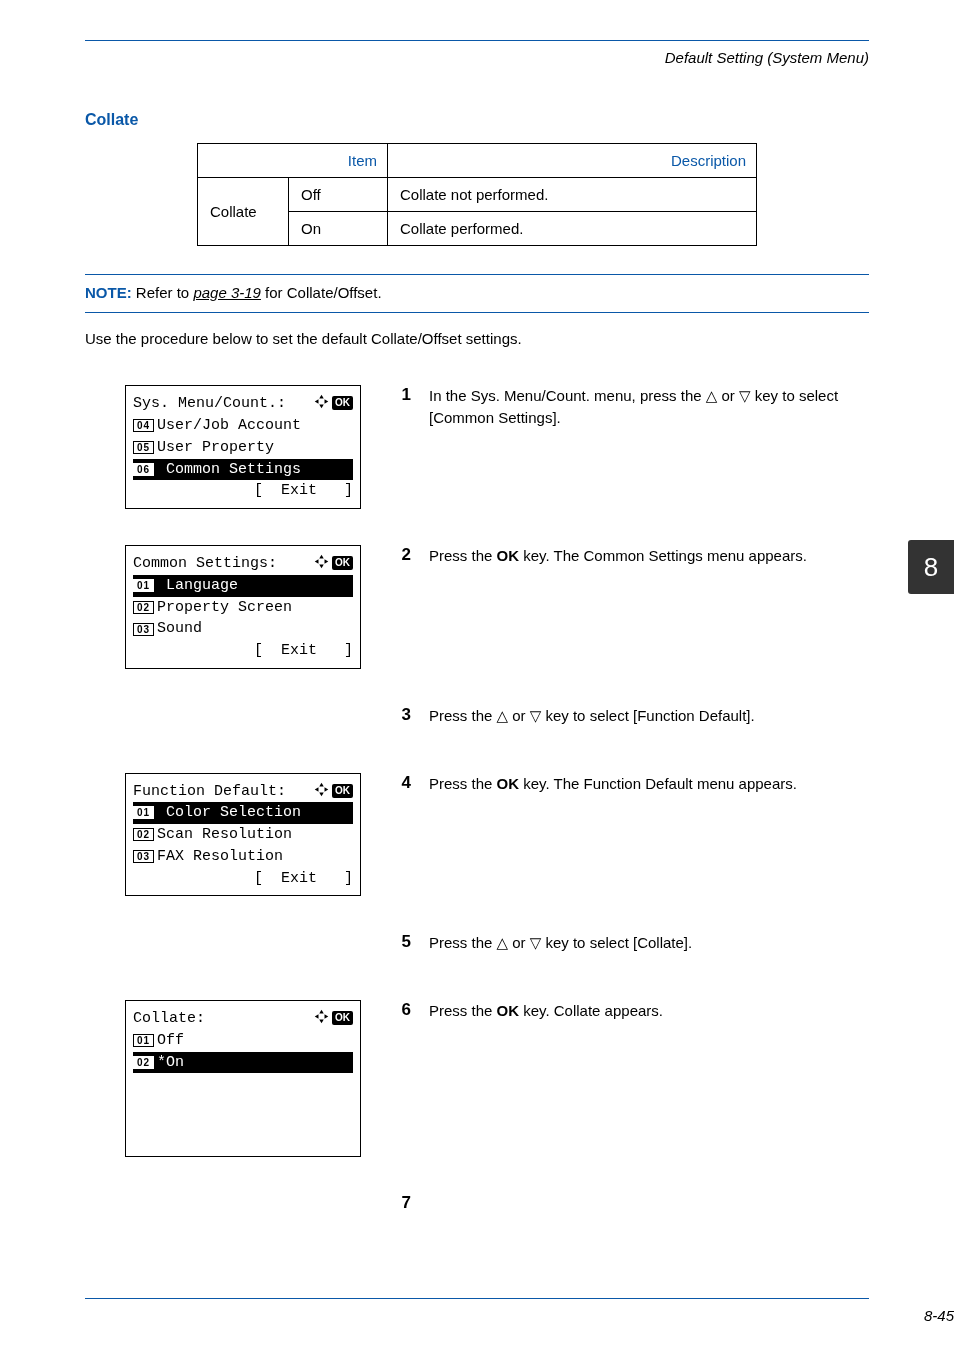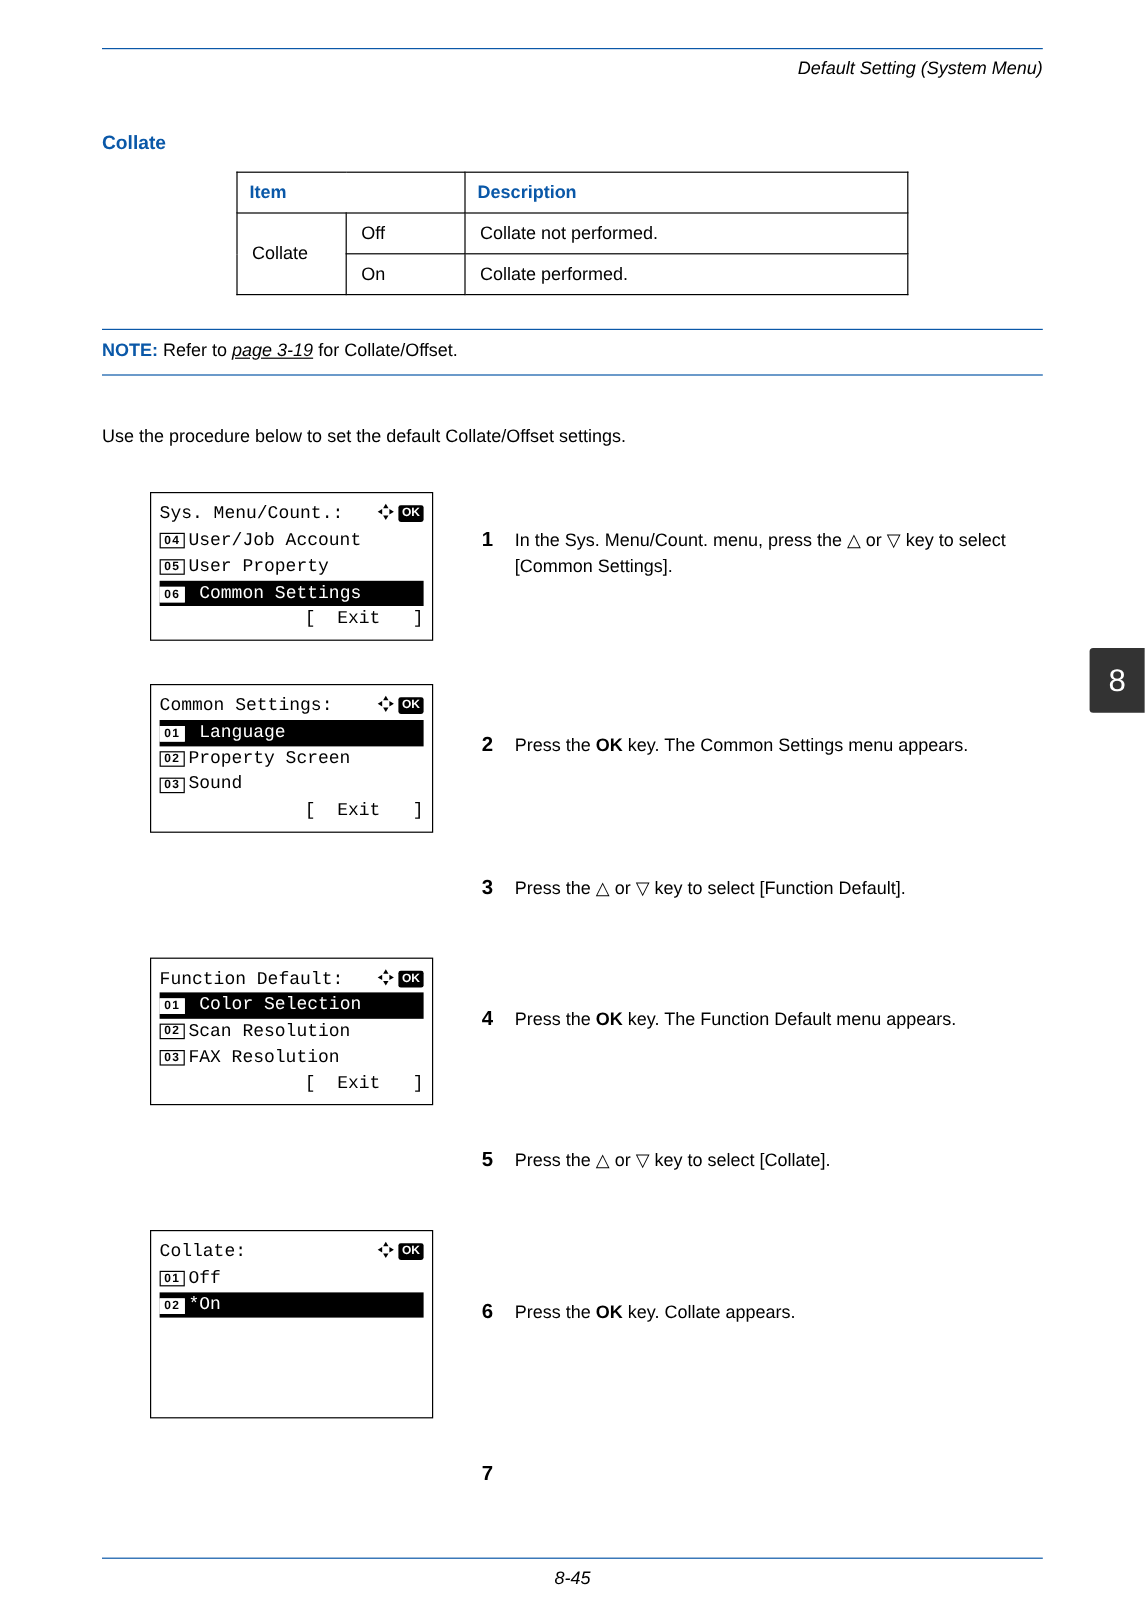--- a/index.html
+++ b/index.html
@@ -42,47 +42,47 @@
   
   .tbl {
     border-collapse: collapse;
     margin: 0 auto 28px auto;
     width: 560px;
   }
   .tbl th {
     border: 1px solid #000;
     background: #fff;
     color: #0a58a8;
-    font-weight: bold;
+    font-weight: normal;
     font-size: 15px;
     padding: 8px 10px;
-    text-align: left;
+    text-align: right;
   }
   .tbl td {
     border: 1px solid #000;
     font-size: 15px;
     padding: 8px 12px;
     text-align: left;
   }
   .tbl td.first { width: 66px; }
   .tbl td.second { width: 74px; }
   
   .note-wrap {
     border-top: 1.5px solid #0a58a8;
     border-bottom: 1.5px solid #0a58a8;
     padding: 9px 0 11px 0;
-    margin-bottom: 41px;
+    margin-bottom: 16px;
     font-size: 15px;
   }
   .note-wrap .label { color: #0a58a8; font-weight: bold; }
   .note-wrap .ref { font-style: italic; text-decoration: underline; }
   
   .row {
     display: flex;
-    align-items: center;
+    align-items: flex-start;
     margin-bottom: 30px;
     gap: 20px;
     margin-top: 36px;
   }
   .leftcol { width: 288px; flex: 0 0 288px; }
   .rightcol { flex: 1; }
   .spacer-left { width: 288px; flex: 0 0 288px; }
   .step {
     display: flex;
     gap: 18px;
@@ -158,21 +158,21 @@
     align-items:center;
     justify-content:center;
     border-radius: 3px 0 0 3px;
   }
   
   .footer {
     position:absolute;
     bottom: 26px;
     left:0;
     width:954px;
-    text-align:center;
+    text-align:right;
     font-style: italic;
     font-size: 15px;
   }
   .footer-rule {
     border-top:1.5px solid #0a58a8;
     margin: 0 85px 8px 85px;
   }
   svg.nav4 { width:15px; height:15px; vertical-align:-2px; }
 </style>
 </head>

